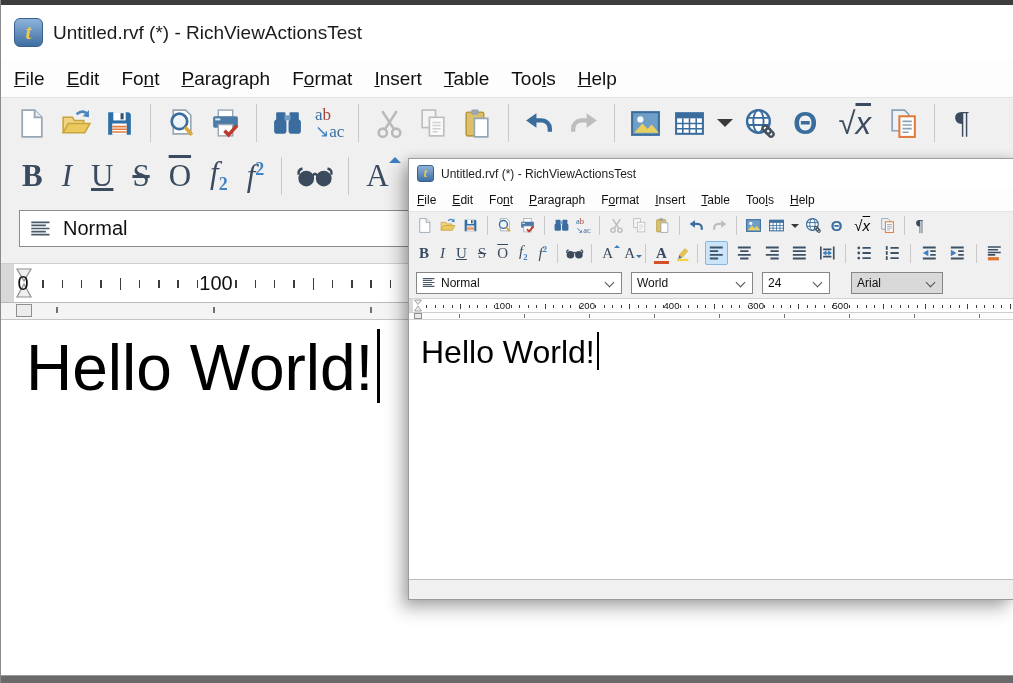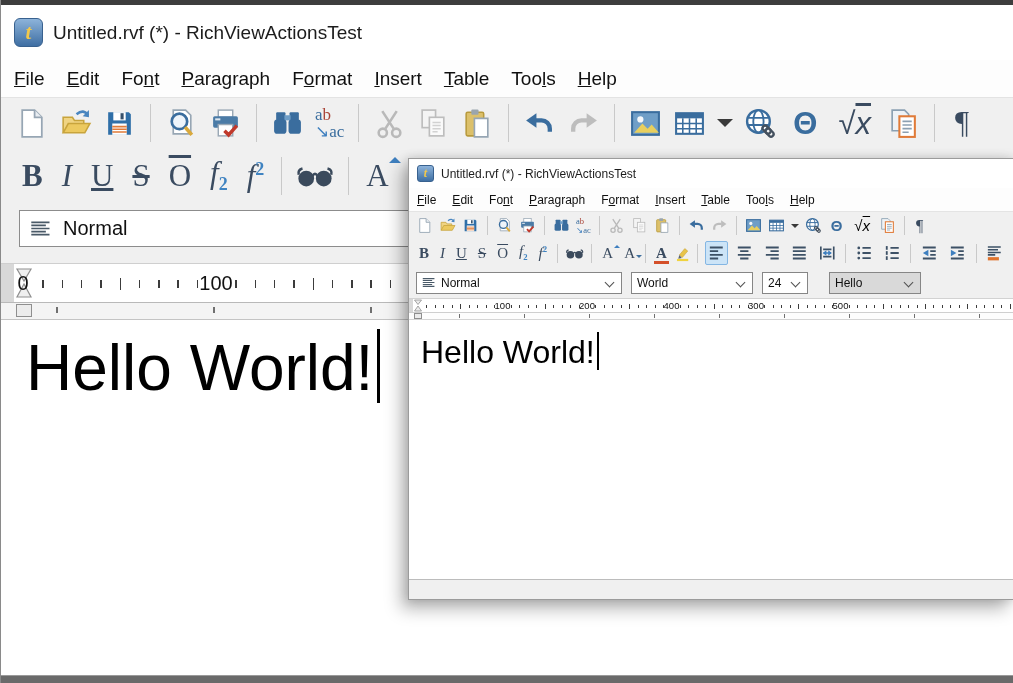--- a/index.html
+++ b/index.html
@@ -83,21 +83,21 @@
                padding:0 7px;font-family:"Liberation Serif",serif;color:#3a4b60;}
   .tbt-sm{font-size:15px;padding:0 3px;line-height:1;}
   .glasses-sm{width:21px;height:15px;}
   .fc{position:relative;padding:0 3px;}
   .fc .bar{position:absolute;left:1px;right:1px;bottom:-3px;height:3px;background:#d4502a;}
   .ic-al{width:18px;height:18px;padding:2px;border:1px solid transparent;border-radius:2px;box-sizing:content-box;}
   .ic-al.sel{background:#cce4f7;border-color:#84b6e3;}
   .combo-row-sm{height:31px;background:#f0f0f0;display:flex;align-items:center;gap:9px;padding-left:7px;}
   .combo-sm{height:22px;background:#fff;border:1px solid #868686;display:flex;align-items:center;
             gap:5px;font-size:12px;color:#101010;position:relative;padding-left:5px;box-sizing:border-box;}
-  .combo-style{width:206px;} .combo-font{width:122px;} .combo-size{width:46px;}
+  .combo-style{width:206px;} .combo-font{width:122px;} .combo-size{width:68px;}
   .combo-zoom{width:92px;margin-left:12px;background:#d9d9d9;}
   .chev{position:absolute;right:8px;top:6px;width:6px;height:6px;
         border-right:1.5px solid #505050;border-bottom:1.5px solid #505050;transform:rotate(45deg);}
   .r-main-sm{height:15px;border-top:1px solid #d2d2d2;border-bottom:1px solid #cfcfcf;box-sizing:border-box;}
   .r-gray-sm{position:absolute;left:0;top:0;bottom:0;width:4px;background:#d8d8d8;}
   .r-main-sm .r-label{font-size:9.5px;line-height:13px;}
   .r-main-sm .r-tick{top:6px;height:3px;width:1px;}
   .r-main-sm .r-tick.tall{top:5px;height:5px;}
   .r-lower-sm{height:7px;background:#fdfdfd;border-bottom:1px solid #d5d5d5;box-sizing:border-box;}
   .r-lower-sm .r-tick{top:1px;height:4px;width:1px;background:#707070;}
@@ -596,21 +596,21 @@
     </div>
     <div class="combo-sm combo-font">
       <span>World</span>
       <i class="chev"></i>
     </div>
     <div class="combo-sm combo-size">
       <span>24</span>
       <i class="chev"></i>
     </div>
     <div class="combo-sm combo-zoom">
-      <span>Hello</span>
+      <span>Arial</span>
       <i class="chev"></i>
     </div>
   </div>
 
   <div class="ruler-wrap">
     <div class="r-main r-main-sm">
       <div class="r-gray-sm"></div>
       <svg class="marker-svg" style="left:4px;top:0;" width="10" height="13">
           <use href="#s-marker-sm"></use>
         </svg>

